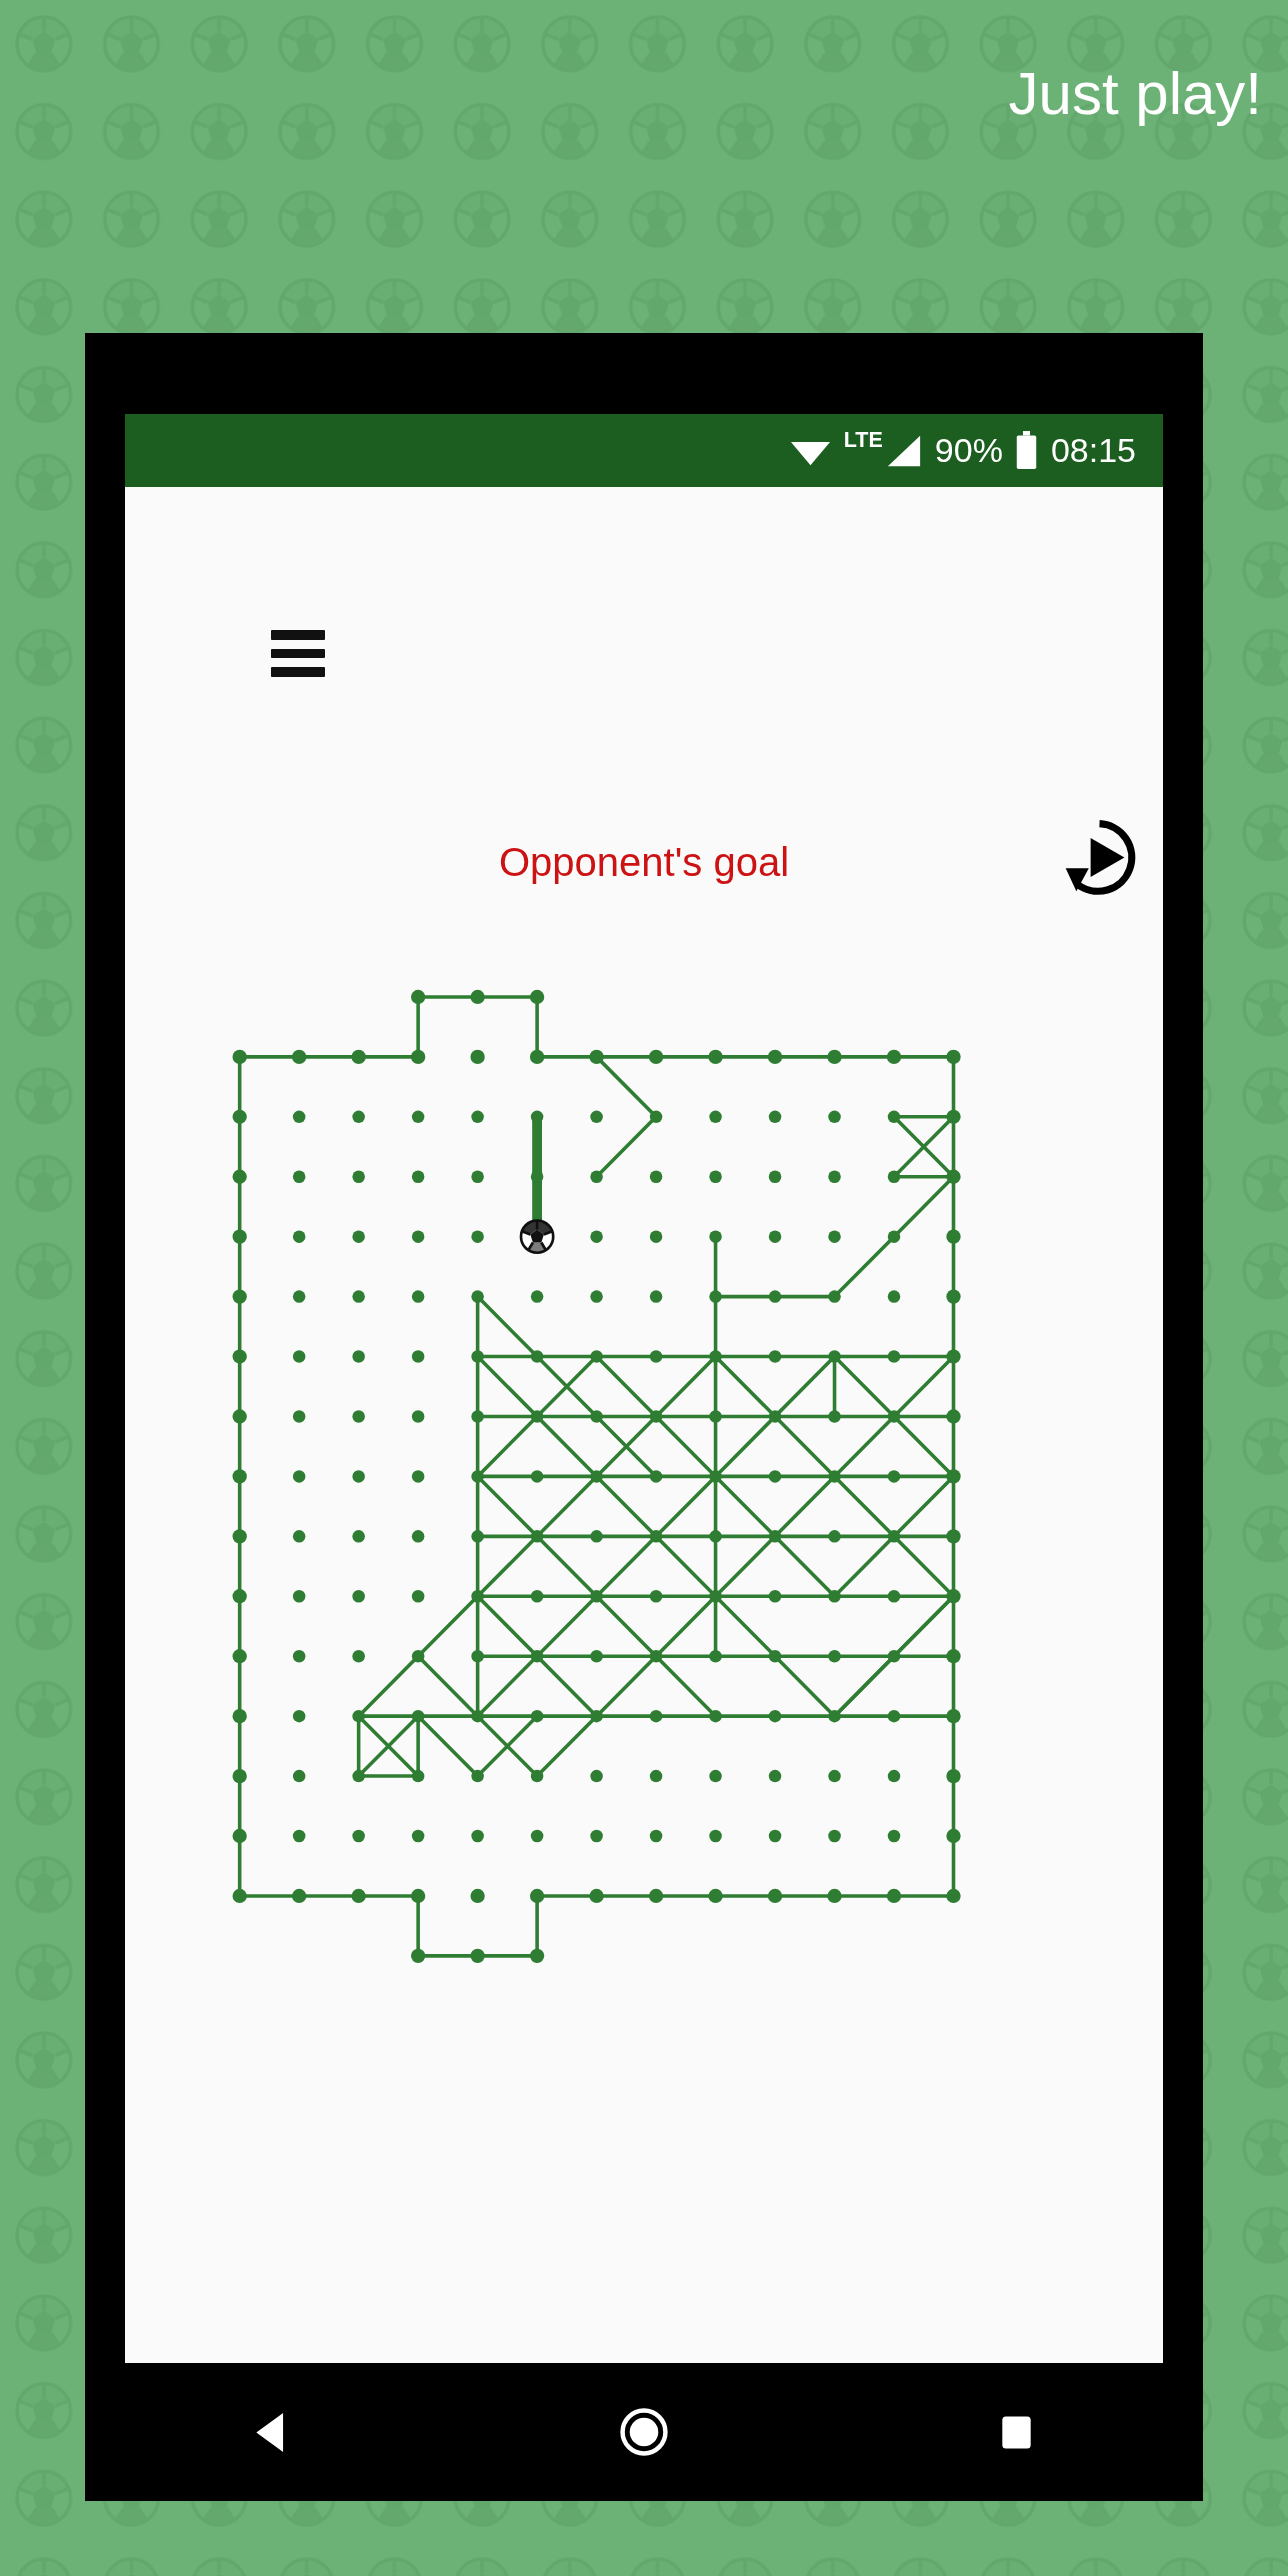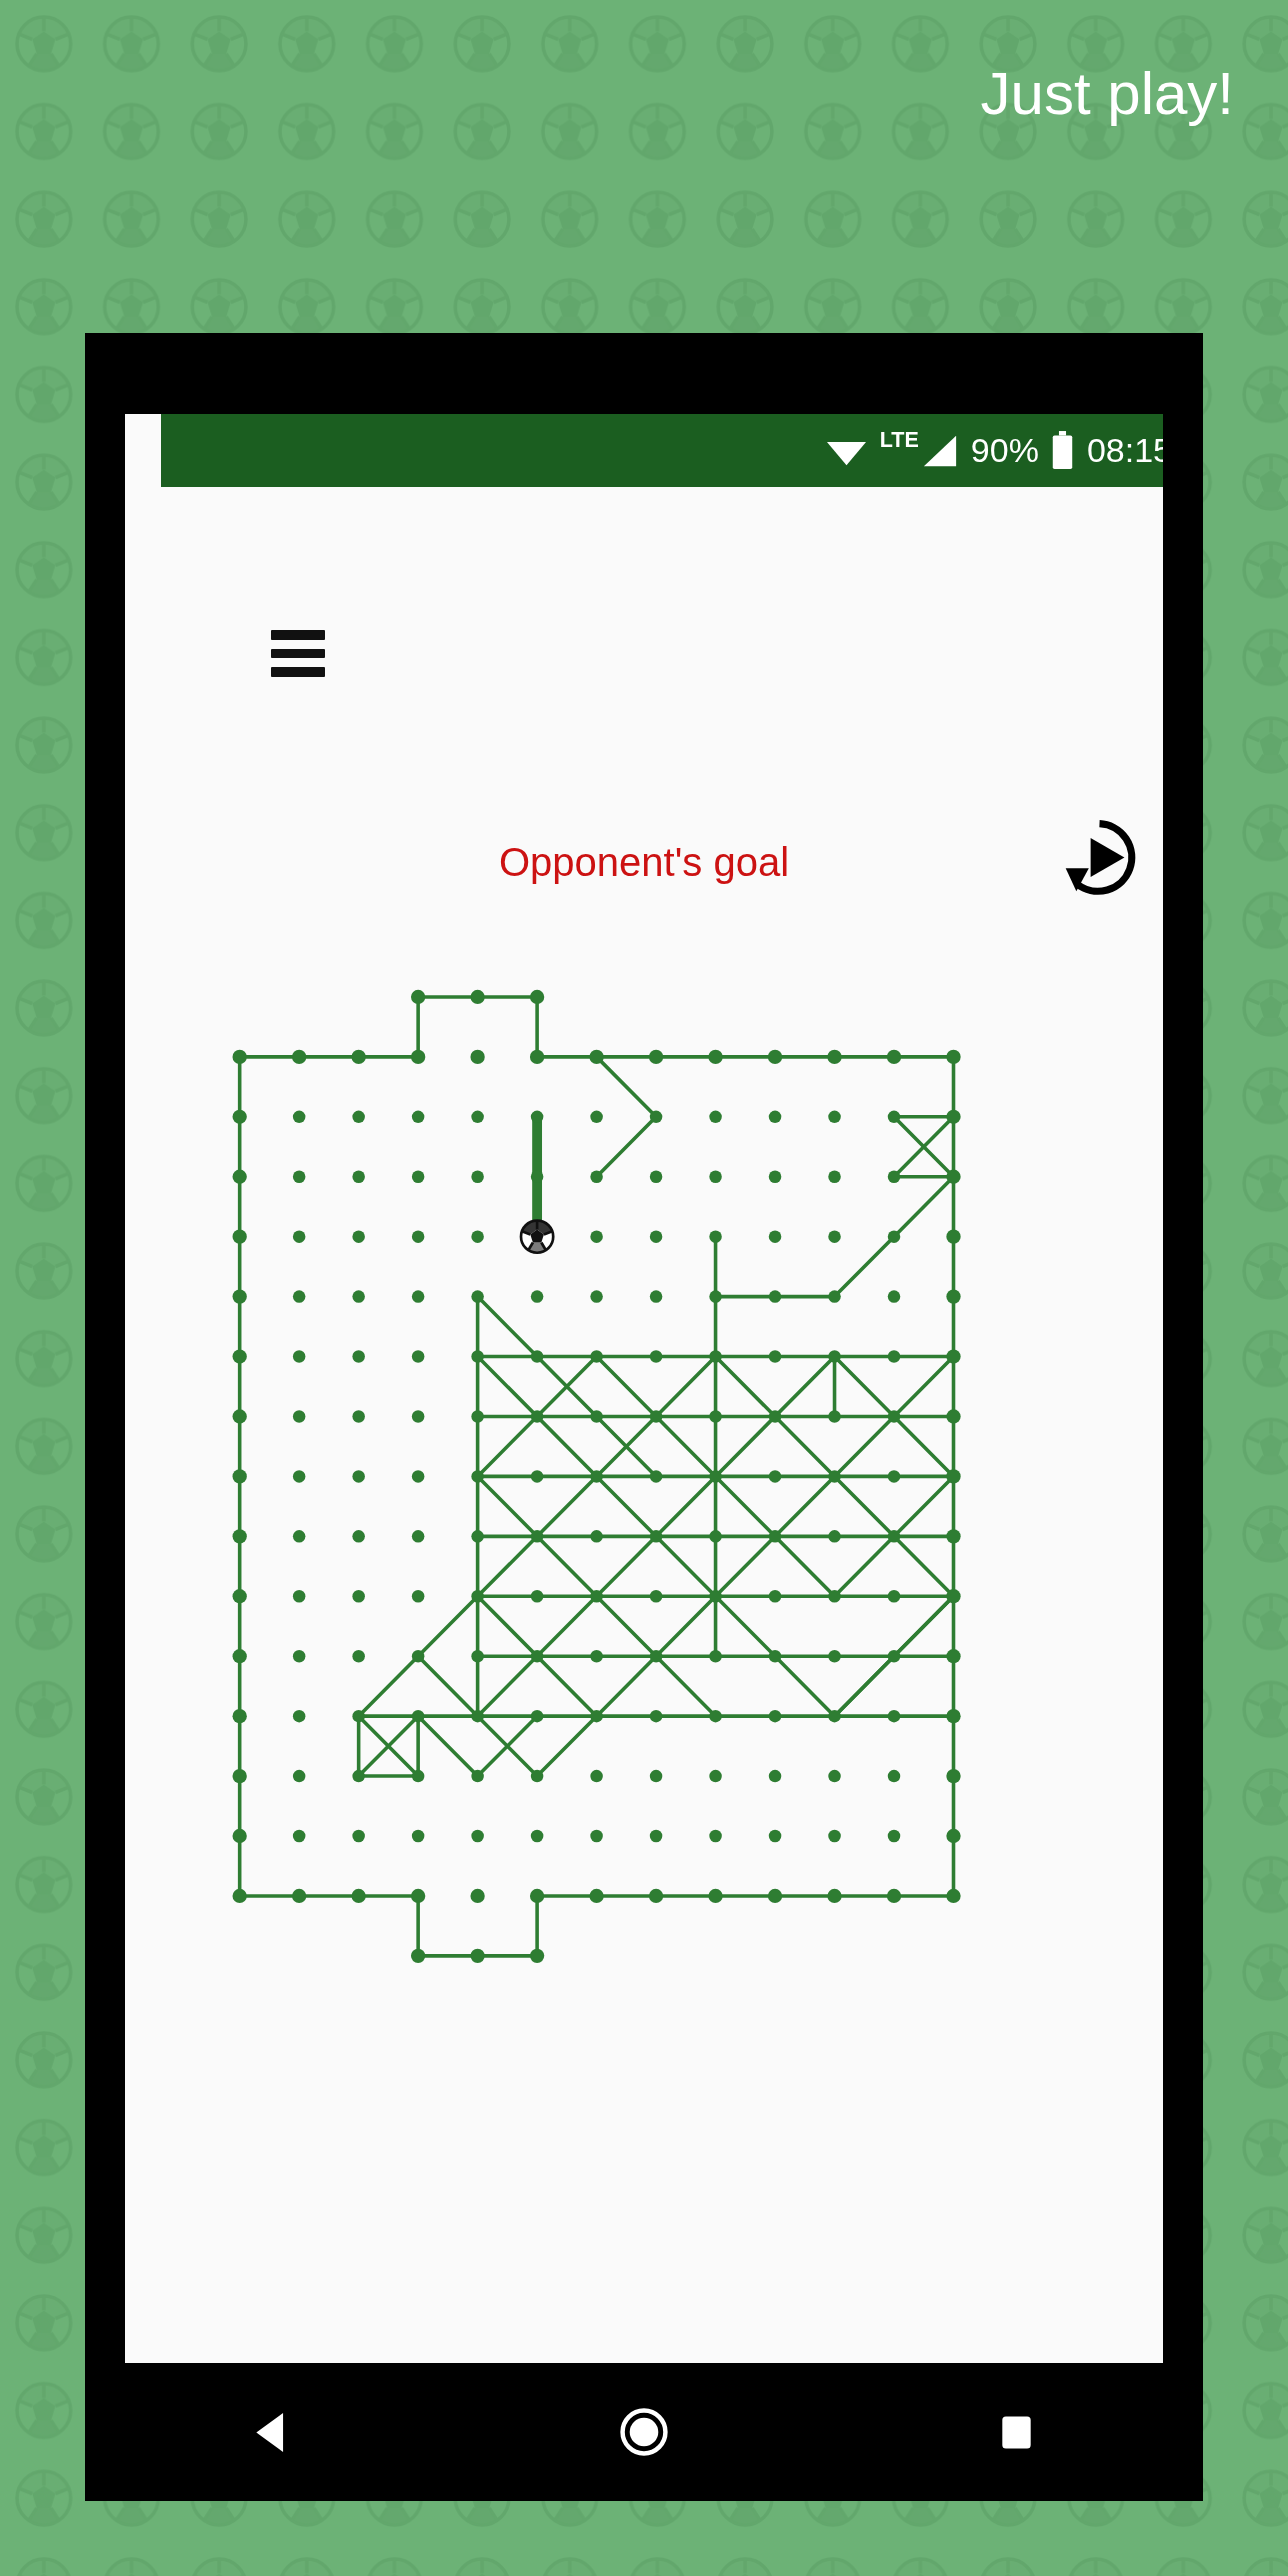--- a/index.html
+++ b/index.html
@@ -8,41 +8,41 @@
     font-family:"Liberation Sans",sans-serif;
     background:#6cb276;
     position:relative;overflow:hidden;
   }
   
   #wallpaper{position:absolute;inset:0;z-index:0;}
   #wallpaper svg{display:block;width:1288px;height:2576px;}
   
   #banner{
     position:absolute;top:49px;left:0;width:1288px;height:89px;
-    z-index:3;text-align:right;padding-right:54px;box-sizing:border-box;
+    z-index:3;text-align:right;padding-right:26px;box-sizing:border-box;
   }
   #banner .t{
     color:#ffffff;font-size:60px;line-height:89px;font-weight:400;
     letter-spacing:0px;
   }
   
   #phone{
     position:absolute;left:85px;top:333px;width:1118px;height:2168px;
     background:#000000;z-index:4;box-sizing:border-box;
   }
   #screen{
     position:absolute;left:40px;top:81px;width:1038px;height:1950px;
     background:#fafafa;overflow:hidden;
   }
   
   #statusbar{
     position:absolute;left:0;top:0;width:1038px;height:73px;
     background:#1b5e20;color:#fff;
     display:flex;align-items:center;justify-content:flex-end;
-    gap:12.5px;padding-right:27px;box-sizing:border-box;margin-left:36px;
+    gap:12.5px;padding-right:27px;box-sizing:border-box;
   }
   #statusbar .txt{font-size:34px;letter-spacing:0px;}
   #statusbar svg{display:block;}
   
   #app{position:absolute;left:0;top:73px;width:1038px;height:1877px;}
   #hamburger{
     position:absolute;left:146px;top:143px;width:54px;height:47px;
     display:flex;flex-direction:column;justify-content:space-between;
   }
   #hamburger span{display:block;height:9.8px;background:#111;border-radius:0.9px;}

